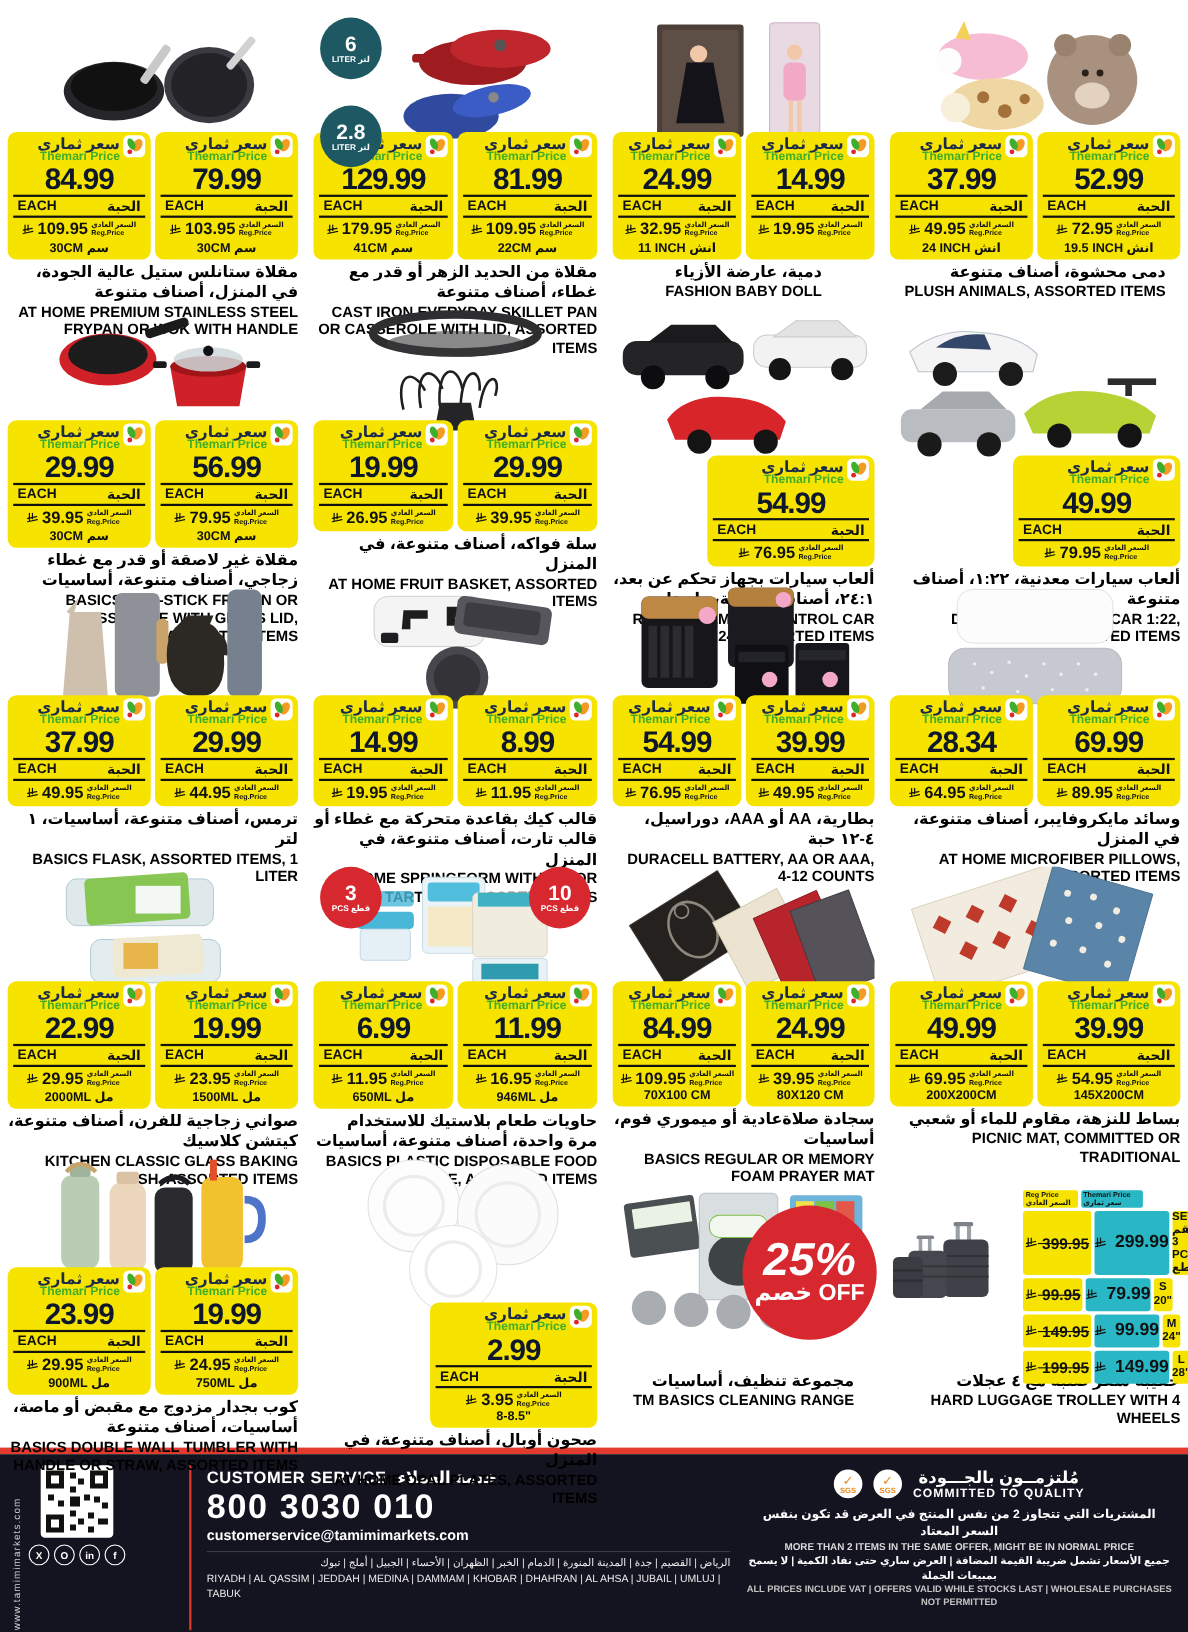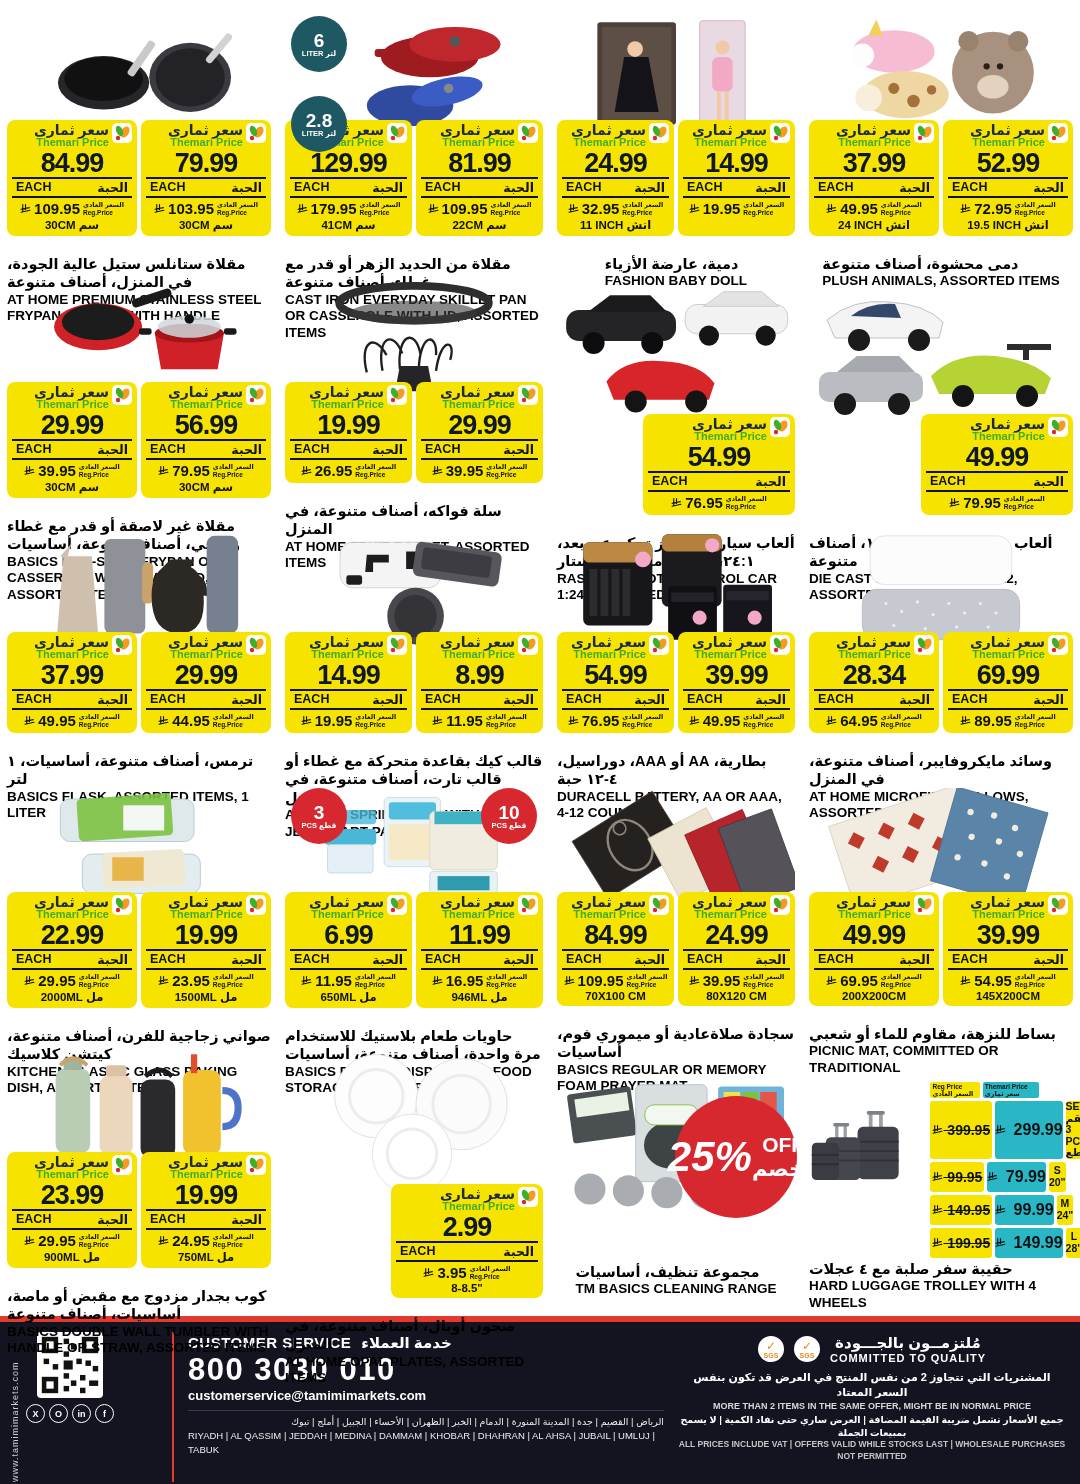--- a/index.html
+++ b/index.html
@@ -15,29 +15,29 @@
   .bhead{position:relative;padding-right:23px;text-align:right;line-height:1;min-height:26px}
   .bhead .ar{font-size:14px;font-weight:800;color:#1c2b49;direction:rtl}
   .bhead .en{font-size:11px;font-weight:700;color:#3fae2a}
   .blogo{position:absolute;top:0;right:0;width:20px;height:20px;background:#fff;border-radius:5px}
   .bprice{font-size:27px;font-weight:900;text-align:center;letter-spacing:-1px;line-height:1.05;color:#0f172a}
   .beach{display:flex;justify-content:space-between;border-top:2px solid #111;border-bottom:2px solid #111;font-weight:800;font-size:12.5px;padding:1px 4px}
   .breg{display:flex;align-items:center;justify-content:center;gap:3px;font-weight:800;font-size:15px;padding-top:2px}
   .breg .lbl{font-size:6.5px;line-height:1.15;text-align:left;font-weight:700}
   .bsize{text-align:center;font-weight:800;font-size:11.5px;padding-top:1px}
   .sar{width:11px;height:12px;color:#111}
-  .desc{text-align:left;margin-top:19px;line-height:1.25}
+  .desc{text-align:right;margin-top:3px;line-height:1.25}
   .desc .ar{font-size:14.5px;font-weight:700;direction:rtl;color:#000}
   .desc .en{font-size:13.5px;font-weight:800;color:#000}
   .circ{position:absolute;width:56px;height:56px;border-radius:50%;color:#fff;display:flex;flex-direction:column;align-items:center;justify-content:center;font-weight:900;z-index:3;text-align:center;line-height:1}
   .circ .v{font-size:19px}
   .circ .l{font-size:7.5px;font-weight:800}
   .circ.teal{background:#1e5963}.circ.red{background:#d7282f}
   .circ.tl{left:6px;top:0}.circ.ml{left:6px;top:80px}.circ.tr{right:6px;top:0}
-  .discount{position:absolute;right:-2px;top:48px;width:122px;height:122px;background:#d7282f;border-radius:50%;color:#fff;display:flex;flex-direction:row;align-items:center;justify-content:center;z-index:3}
+  .discount{position:absolute;right:-2px;top:48px;width:122px;height:122px;background:#d7282f;border-radius:50%;color:#fff;display:flex;flex-direction:column;align-items:center;justify-content:center;z-index:3}
   .discount .pct{font-size:42px;font-weight:900;font-style:italic;line-height:.9}
   .discount .off{font-size:21px;font-weight:900;direction:rtl}
   .lug{position:relative;width:100%;height:196px}
   .lug .art{position:absolute;left:0;top:0;width:46%;height:196px}
   .ltab{position:absolute;right:0;top:34px;width:54%;font-weight:800}
   .lrow{display:grid;grid-template-columns:1fr 1.15fr .62fr;gap:3px;margin-bottom:3px}
   .lhead div{font-size:6.5px;font-weight:700;padding:1px 2px;border-radius:2px;line-height:1.1}
   .lreg{background:#f6e400;text-decoration:line-through;display:flex;align-items:center;justify-content:center;font-size:14px;padding:7px 2px;border-radius:3px}
   .lprice{background:#29b6c5;display:flex;align-items:center;justify-content:center;gap:3px;font-size:16px;border-radius:3px}
   .lsize{background:#f6e400;display:flex;flex-direction:column;align-items:center;justify-content:center;font-size:10.5px;line-height:1.1;border-radius:3px}

